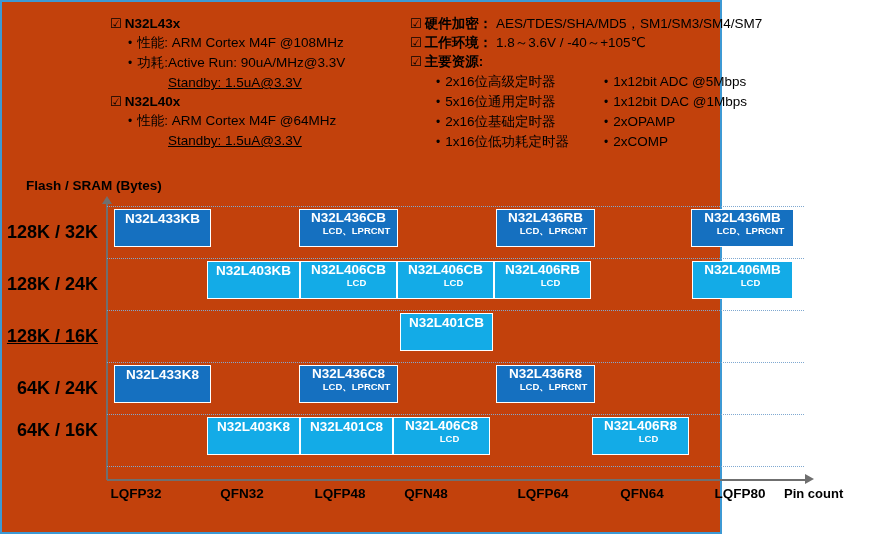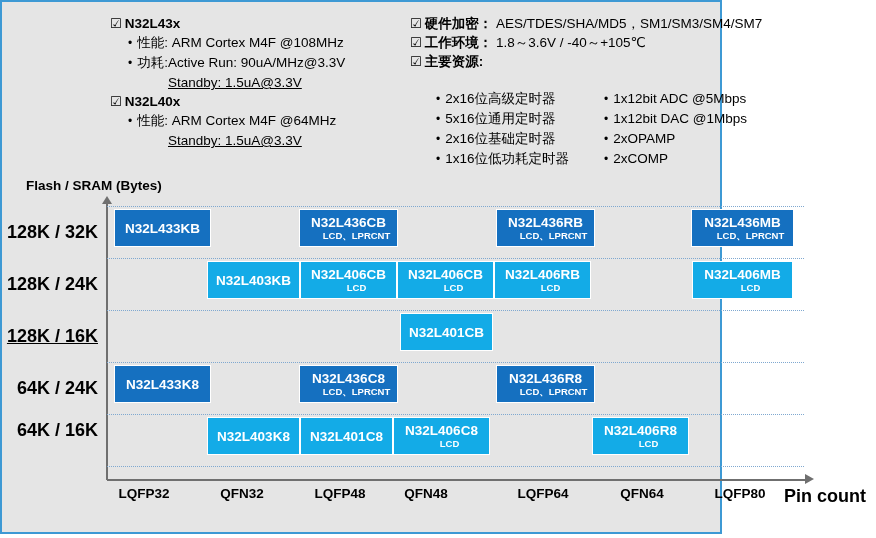--- a/index.html
+++ b/index.html
@@ -1,33 +1,33 @@
 <!DOCTYPE html>
 <html><head>
 <meta charset="utf-8">
 <style>
   html,body{margin:0;padding:0;background:#ffffff;}
   body{width:876px;height:538px;overflow:hidden;
        font-family:"Liberation Sans","DejaVu Sans",sans-serif;}
   #frame{position:relative;width:722px;height:534px;margin:0;
-         border:2px solid #3d99d4;box-sizing:border-box;background:#e5e5e5;}
+         border:2px solid #3d99d4;box-sizing:border-box;background:#c2410c;}
 
   
   .hdr{position:absolute;}
   .ck{font-size:13px;line-height:1;margin-right:3px;}
   .bold{font-weight:bold;font-size:13.5px;}
   .ln{white-space:nowrap;font-size:13.5px;color:#000;line-height:19px;}
   .ln-sm{font-size:13.5px;line-height:19px;white-space:nowrap;}
   .bullet{margin-right:5px;font-size:12px;}
   .indent1{padding-left:18px;}
   .indent2{padding-left:58px;text-decoration:underline;}
 
   #left-block{left:108px;top:12px;width:300px;}
   #right-block{left:408px;top:12px;width:460px;}
-  #res-cols{display:flex;padding-left:26px;margin-top:18px;}
+  #res-cols{display:flex;padding-left:26px;margin-top:1px;}
   #res-col-a{width:168px;}
   #res-col-b{width:200px;}
 
   
   #chart{position:absolute;left:0;top:176px;width:872px;height:358px;}
   #ytitle{position:absolute;left:24px;top:0px;font-size:13.5px;font-weight:bold;
           color:#000;white-space:nowrap;}
   
   #yaxis{position:absolute;left:104px;top:25px;width:2px;height:277px;background:#6f6f6f;}
   #yarrow{position:absolute;left:100px;top:18px;width:0;height:0;
@@ -39,31 +39,31 @@
           border-top:5px solid transparent;border-bottom:5px solid transparent;
           border-left:9px solid #6f6f6f;}
 
   .gridline{position:absolute;left:105px;width:697px;height:0;
             border-top:1px dotted #7fa8d0;}
   .ylabel{position:absolute;right:0;width:96px;text-align:right;
           font-size:18px;font-weight:bold;color:#000;white-space:nowrap;}
 
   .row{position:absolute;left:0;height:52px;width:872px;}
   .chip{position:absolute;top:3px;height:38px;box-sizing:border-box;
-        display:flex;flex-direction:column;align-items:center;justify-content:center;
+        display:flex;flex-direction:column;align-items:center;
         color:#ffffff;text-align:center;border:1px solid #ffffff;}
   .chip .nm{font-size:13.5px;font-weight:bold;line-height:15px;white-space:nowrap;}
   .chip .sub{font-size:9.5px;font-weight:bold;line-height:11px;white-space:nowrap;padding-left:16px;}
   .chip.dark{background:#1570c0;}
   .chip.light{background:#13abe7;}
   .chip.noSub .nm{line-height:17px;}
 
   .xtick{position:absolute;top:308px;font-size:13.5px;font-weight:bold;color:#000;
          white-space:nowrap;text-align:center;transform:translateX(-50%);}
-  #xaxis-title{position:absolute;top:308px;left:782px;font-size:18px;font-weight:bold;
+  #xaxis-title{position:absolute;top:308px;left:782px;font-size:13px;font-weight:bold;
                color:#000;white-space:nowrap;}
 </style>
 </head>
 <body>
 
 <div id="frame">
 
   <div class="hdr" id="left-block">
       <div class="ln"><span class="ck">☑</span><span class="bold">N32L43x</span></div>
       <div class="ln-sm indent1"><span class="bullet">•</span><span>性能: ARM Cortex M4F @108MHz</span></div>
@@ -179,21 +179,21 @@
             <div class="nm">N32L406C8</div>
             <div class="sub">LCD</div>
           </div>
           <div class="chip light" style="left: 590px; width: 97px;">
             <div class="nm">N32L406R8</div>
             <div class="sub">LCD</div>
           </div>
         </div>
       </div>
     <div id="ticks-host">
-        <div class="xtick" style="left: 142px;">LQFP32</div>
+        <div class="xtick" style="left: 134px;">LQFP32</div>
         <div class="xtick" style="left: 240px;">QFN32</div>
         <div class="xtick" style="left: 338px;">LQFP48</div>
         <div class="xtick" style="left: 424px;">QFN48</div>
         <div class="xtick" style="left: 541px;">LQFP64</div>
         <div class="xtick" style="left: 640px;">QFN64</div>
         <div class="xtick" style="left: 738px;">LQFP80</div>
       </div>
     <div id="xaxis-title">Pin count</div>
   </div>
 

